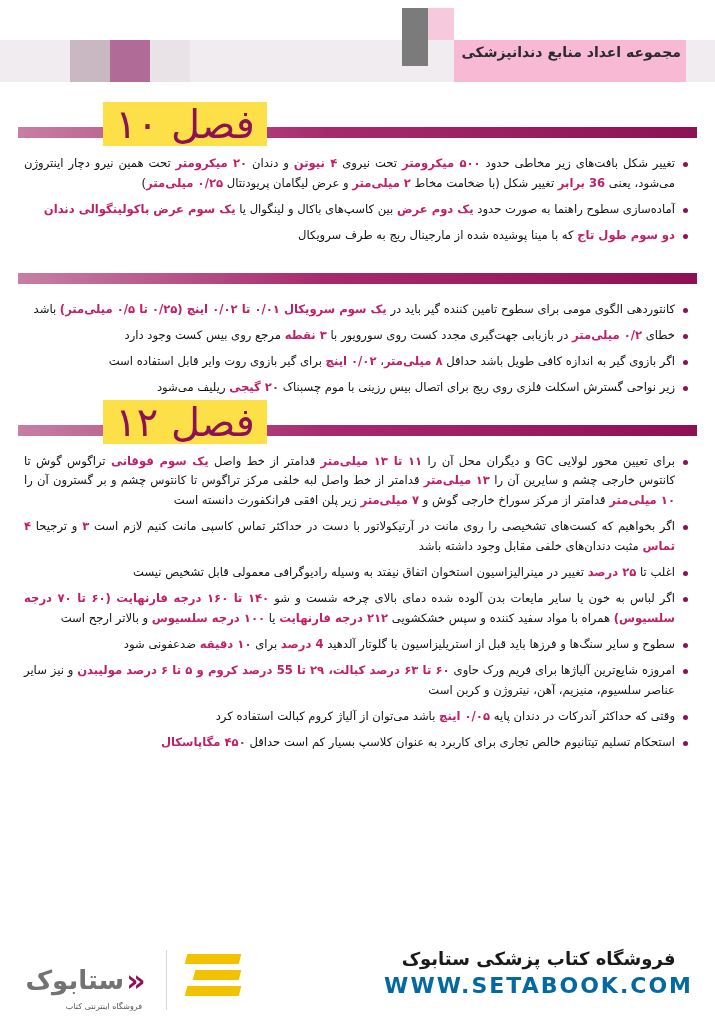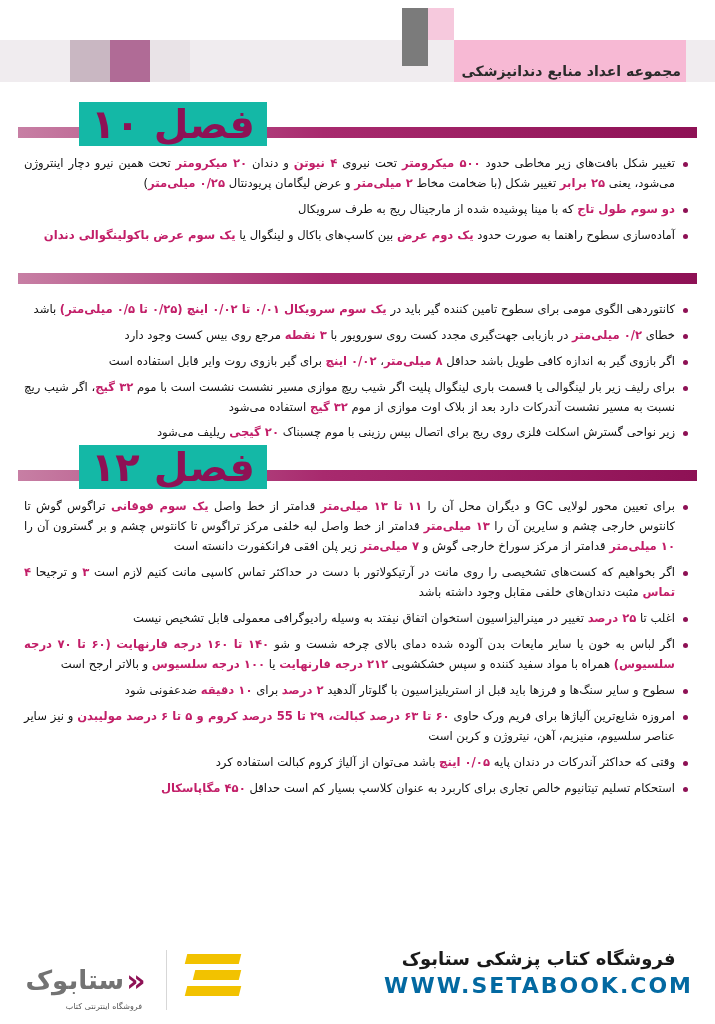--- a/index.html
+++ b/index.html
@@ -23,21 +23,21 @@
     background:#f0ecef;
   }
   .hdr-sq{position:absolute;}
   .sq-dark{left:402px;top:8px;width:26px;height:58px;background:#7b7b7b;}
   .sq-pink-top{left:428px;top:8px;width:26px;height:32px;background:#f6c9dd;}
   .sq-pinkband{left:454px;top:40px;width:232px;height:42px;background:#f7b9d4;}
   .sq-grey-l{left:70px;top:40px;width:40px;height:42px;background:#c9b7c2;}
   .sq-mauve{left:110px;top:40px;width:40px;height:42px;background:#b06b96;}
   .sq-pale{left:150px;top:40px;width:40px;height:42px;background:#e9e3e7;}
   .hdr-title{
-    position:absolute;right:34px;top:63px;
+    position:absolute;right:34px;top:44px;
     font-size:14px;font-weight:bold;color:#2b2b2b;
     letter-spacing:0;
   }
 
   
   .content{
     position:absolute;left:0;top:100px;width:715px;
   }
 
   .chapter{margin:0 0 4px 0;}
@@ -45,22 +45,22 @@
     position:relative;
     height:34px;
     margin:14px 18px 6px 18px;
   }
   .chapter-bar .bar{
     position:absolute;right:0;left:0;top:13px;height:11px;
     background:linear-gradient(to left,#8e1155 0%,#a82a6e 55%,#c77fa4 100%);
   }
   .chapter-bar .num{
     position:absolute;right:430px;top:-12px;
-    font-size:40px;font-weight:bold;color:#8e1155;
-    background:#14b8a6;padding:0 12px 0 12px;
+    font-size:40px;font-weight:normal;color:#8e1155;
+    background:#fde047;padding:0 12px 0 12px;
     line-height:44px;
     font-family:"DejaVu Sans","Liberation Sans",sans-serif;
     white-space:nowrap;
   }
 
   ul.bullets{
     list-style:none;
     margin:0;padding:0 24px 0 24px;
   }
   ul.bullets > li{
@@ -138,47 +138,44 @@
 
 <div class="content">
 
   <div class="chapter">
     <div class="chapter-bar">
       <div class="bar"></div>
       <div class="num">فصل ۱۰</div>
     </div>
     <ul class="bullets">
       <li>
-        تغییر شکل بافت‌های زیر مخاطی حدود <span class="hl">۵۰۰ میکرومتر</span> تحت نیروی <span class="hl">۴ نیوتن</span> و دندان <span class="hl">۲۰ میکرومتر</span> تحت همین نیرو دچار اینتروژن می‌شود، یعنی <span class="hl">۲۵ برابر</span> تغییر شکل (با ضخامت مخاط <span class="hl">۲ میلی‌متر</span> و عرض لیگامان پریودنتال <span class="hl">۰/۲۵ میلی‌متر</span>)
+        تغییر شکل بافت‌های زیر مخاطی حدود <span class="hl">۵۰۰ میکرومتر</span> تحت نیروی <span class="hl">۴ نیوتن</span> و دندان <span class="hl">۲۰ میکرومتر</span> تحت همین نیرو دچار اینتروژن می‌شود، یعنی <span class="hl">36 برابر</span> تغییر شکل (با ضخامت مخاط <span class="hl">۲ میلی‌متر</span> و عرض لیگامان پریودنتال <span class="hl">۰/۲۵ میلی‌متر</span>)
+      </li>
+      <li>
+        آماده‌سازی سطوح راهنما به صورت حدود <span class="hl">یک دوم عرض</span> بین کاسپ‌های باکال و لینگوال یا <span class="hl">یک سوم عرض باکولینگوالی دندان</span>
       </li>
       <li>
         <span class="hl">دو سوم طول تاج</span> که با مینا پوشیده شده از مارجینال ریج به طرف سرویکال
-      </li>
-      <li>
-        آماده‌سازی سطوح راهنما به صورت حدود <span class="hl">یک دوم عرض</span> بین کاسپ‌های باکال و لینگوال یا <span class="hl">یک سوم عرض باکولینگوالی دندان</span>
       </li>
     </ul>
   </div>
 
   <div class="chapter">
     <div class="chapter-bar">
       <div class="bar"></div>
     </div>
     <ul class="bullets">
       <li>
         کانتوردهی الگوی مومی برای سطوح تامین کننده گیر باید در <span class="hl">یک سوم سرویکال ۰/۰۱ تا ۰/۰۲ اینچ (۰/۲۵ تا ۰/۵ میلی‌متر)</span> باشد
       </li>
       <li>
         خطای <span class="hl">۰/۲ میلی‌متر</span> در بازیابی جهت‌گیری مجدد کست روی سورویور با <span class="hl">۳ نقطه</span> مرجع روی بیس کست وجود دارد
       </li>
       <li>
         اگر بازوی گیر به اندازه کافی طویل باشد حداقل <span class="hl">۸ میلی‌متر</span>، <span class="hl">۰/۰۲ اینچ</span> برای گیر بازوی روت وایر قابل استفاده است
-      </li>
-      <li>
-        برای رلیف زیر بار لینگوالی یا قسمت باری لینگوال پلیت اگر شیب ریچ موازی مسیر نشست نشست است با موم <span class="hl">۳۲ گیج</span>، اگر شیب ریچ نسبت به مسیر نشست آندرکات دارد بعد از بلاک اوت موازی از موم <span class="hl">۳۲ گیج</span> استفاده می‌شود
       </li>
       <li>
         زیر نواحی گسترش اسکلت فلزی روی ریج برای اتصال بیس رزینی با موم چسبناک <span class="hl">۲۰ گیجی</span> ریلیف می‌شود
       </li>
     </ul>
   </div>
 
   <div class="chapter">
     <div class="chapter-bar">
       <div class="bar"></div>
@@ -191,21 +188,21 @@
       <li>
         اگر بخواهیم که کست‌های تشخیصی را روی مانت در آرتیکولاتور با دست در حداکثر تماس کاسپی مانت کنیم لازم است <span class="hl">۳</span> و ترجیحا <span class="hl">۴ تماس</span> مثبت دندان‌های خلفی مقابل وجود داشته باشد
       </li>
       <li>
         اغلب تا <span class="hl">۲۵ درصد</span> تغییر در مینرالیزاسیون استخوان اتفاق نیفتد به وسیله رادیوگرافی معمولی قابل تشخیص نیست
       </li>
       <li>
         اگر لباس به خون یا سایر مایعات بدن آلوده شده دمای بالای چرخه شست و شو <span class="hl">۱۴۰ تا ۱۶۰ درجه فارنهایت (۶۰ تا ۷۰ درجه سلسیوس)</span> همراه با مواد سفید کننده و سپس خشکشویی <span class="hl">۲۱۲ درجه فارنهایت</span> یا <span class="hl">۱۰۰ درجه سلسیوس</span> و بالاتر ارجح است
       </li>
       <li>
-        سطوح و سایر سنگ‌ها و فرزها باید قبل از استریلیزاسیون با گلوتار آلدهید <span class="hl">۲ درصد</span> برای <span class="hl">۱۰ دقیقه</span> ضدعفونی شود
+        سطوح و سایر سنگ‌ها و فرزها باید قبل از استریلیزاسیون با گلوتار آلدهید <span class="hl">4 درصد</span> برای <span class="hl">۱۰ دقیقه</span> ضدعفونی شود
       </li>
       <li>
         امروزه شایع‌ترین آلیاژها برای فریم ورک حاوی <span class="hl">۶۰ تا ۶۳ درصد کبالت، ۲۹ تا 55 درصد کروم و ۵ تا ۶ درصد مولیبدن</span> و نیز سایر عناصر سلسیوم، منیزیم، آهن، نیتروژن و کربن است
       </li>
       <li>
         وقتی که حداکثر آندرکات در دندان پایه <span class="hl">۰/۰۵ اینچ</span> باشد می‌توان از آلیاژ کروم کبالت استفاده کرد
       </li>
       <li>
         استحکام تسلیم تیتانیوم خالص تجاری برای کاربرد به عنوان کلاسپ بسیار کم است حداقل <span class="hl">۴۵۰ مگاپاسکال</span>
       </li>

